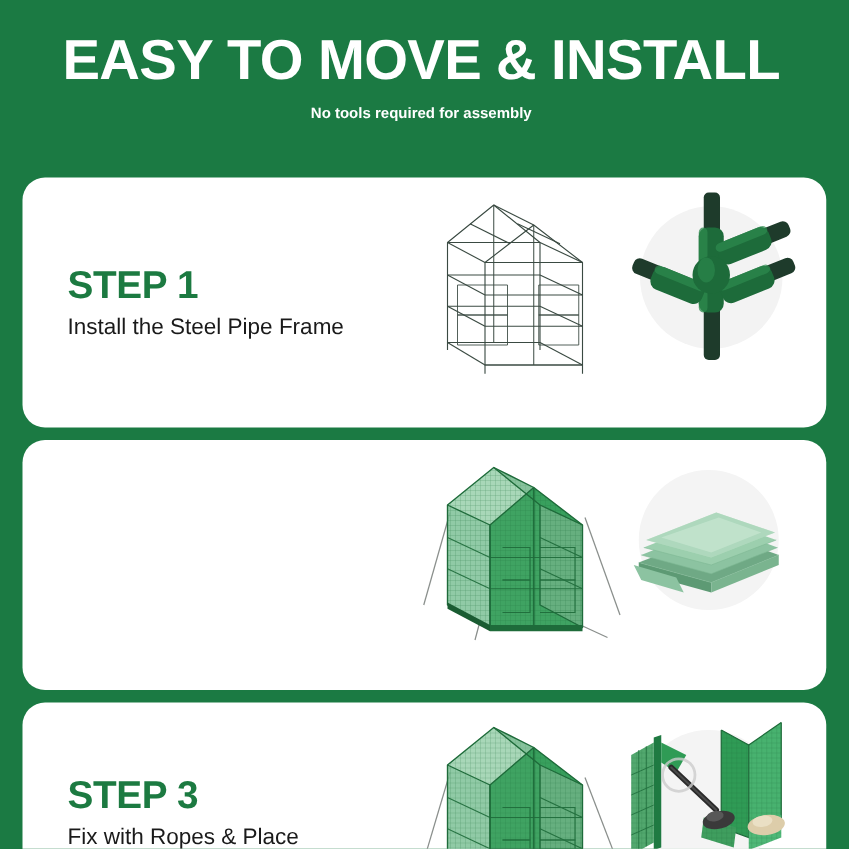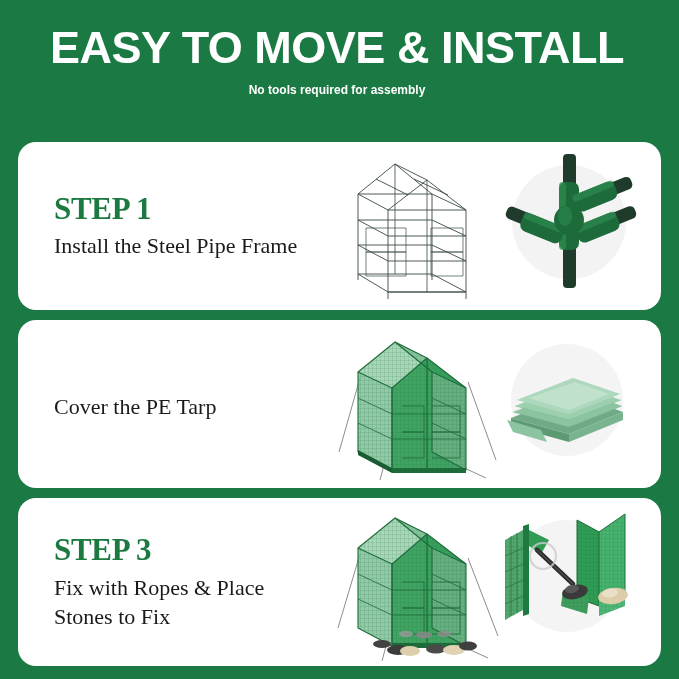--- a/index.html
+++ b/index.html
@@ -51,27 +51,26 @@
     top: 142px;
     width: 643px;
     display: flex;
     flex-direction: column;
     gap: 10px;
   }
 
   .card {
     position: relative;
     width: 643px;
-    height: 168px;
+    height: 200px;
     background: #ffffff;
     border-radius: 18px;
     overflow: hidden;
     display: flex;
     align-items: stretch;
-    font-family: Liberation Serif, serif;
   }
 
   .card-text {
     width: 300px;
     flex: 0 0 300px;
     display: flex;
     flex-direction: column;
     justify-content: center;
     padding-left: 36px;
   }
@@ -79,21 +78,21 @@
   .step-title {
     color: #1c7a41;
     font-size: 31px;
     font-weight: bold;
     letter-spacing: -0.3px;
     line-height: 1.1;
   }
 
   .step-desc {
     color: #1a1a1a;
-    font-size: 22px;
+    font-size: 18px;
     font-weight: normal;
     line-height: 1.32;
     margin-top: 5px;
     white-space: pre-line;
   }
 
   .card-art {
     position: relative;
     flex: 1 1 auto;
   }
@@ -221,21 +220,20 @@
             <ellipse cx="88" cy="74" rx="7" ry="10" fill="#2d8a4e" opacity="0.6"></ellipse>
           </g>
         </svg>
       </div>
 
     </div>
   </div>
 
   <div class="card">
     <div class="card-text">
-      <div class="step-desc">Cover the PE Tarp</div>
     </div>
     <div class="card-art">
 
       <div class="art-main">
         <svg viewBox="0 0 175 166" width="175" height="166">
           <defs>
             <pattern id="mesh2" width="4" height="4" patternUnits="userSpaceOnUse">
               <path d="M0,0 L0,4 M0,0 L4,0" stroke="#1f6f3c" stroke-width="0.5" opacity="0.55"></path>
             </pattern>
           </defs>

